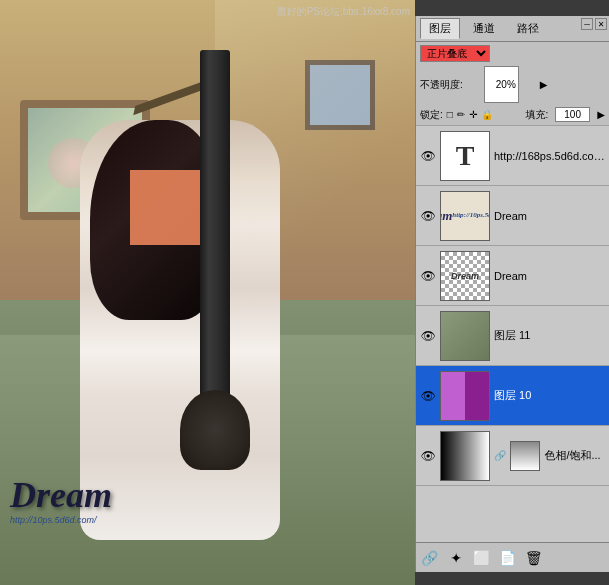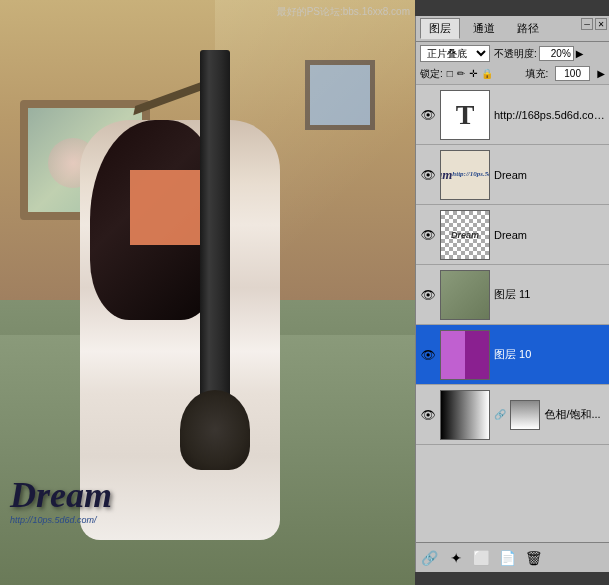--- a/index.html
+++ b/index.html
@@ -233,39 +233,39 @@
       display: flex;
       align-items: center;
       padding: 3px 4px;
       gap: 4px;
       border-bottom: 1px solid #a0a0a0;
       flex-wrap: wrap;
     }
 
     .blend-mode-select {
       font-size: 10px;
-      background: #ffffff;
+      background: #ef4444;
       border: 1px solid #808080;
       padding: 1px 2px;
       width: 70px;
     }
 
     .opacity-row {
       display: flex;
       align-items: center;
-      gap: 2px;
+      gap: 21px;
       font-size: 10px;
     }
 
     .opacity-input {
       width: 35px;
       font-size: 10px;
       border: 1px solid #808080;
       background: white;
-      padding: 1px 2px;
+      padding: 12px 2px;
       text-align: right;
     }
 
     .lock-row {
       display: flex;
       align-items: center;
       gap: 4px;
       font-size: 10px;
       width: 100%;
     }

